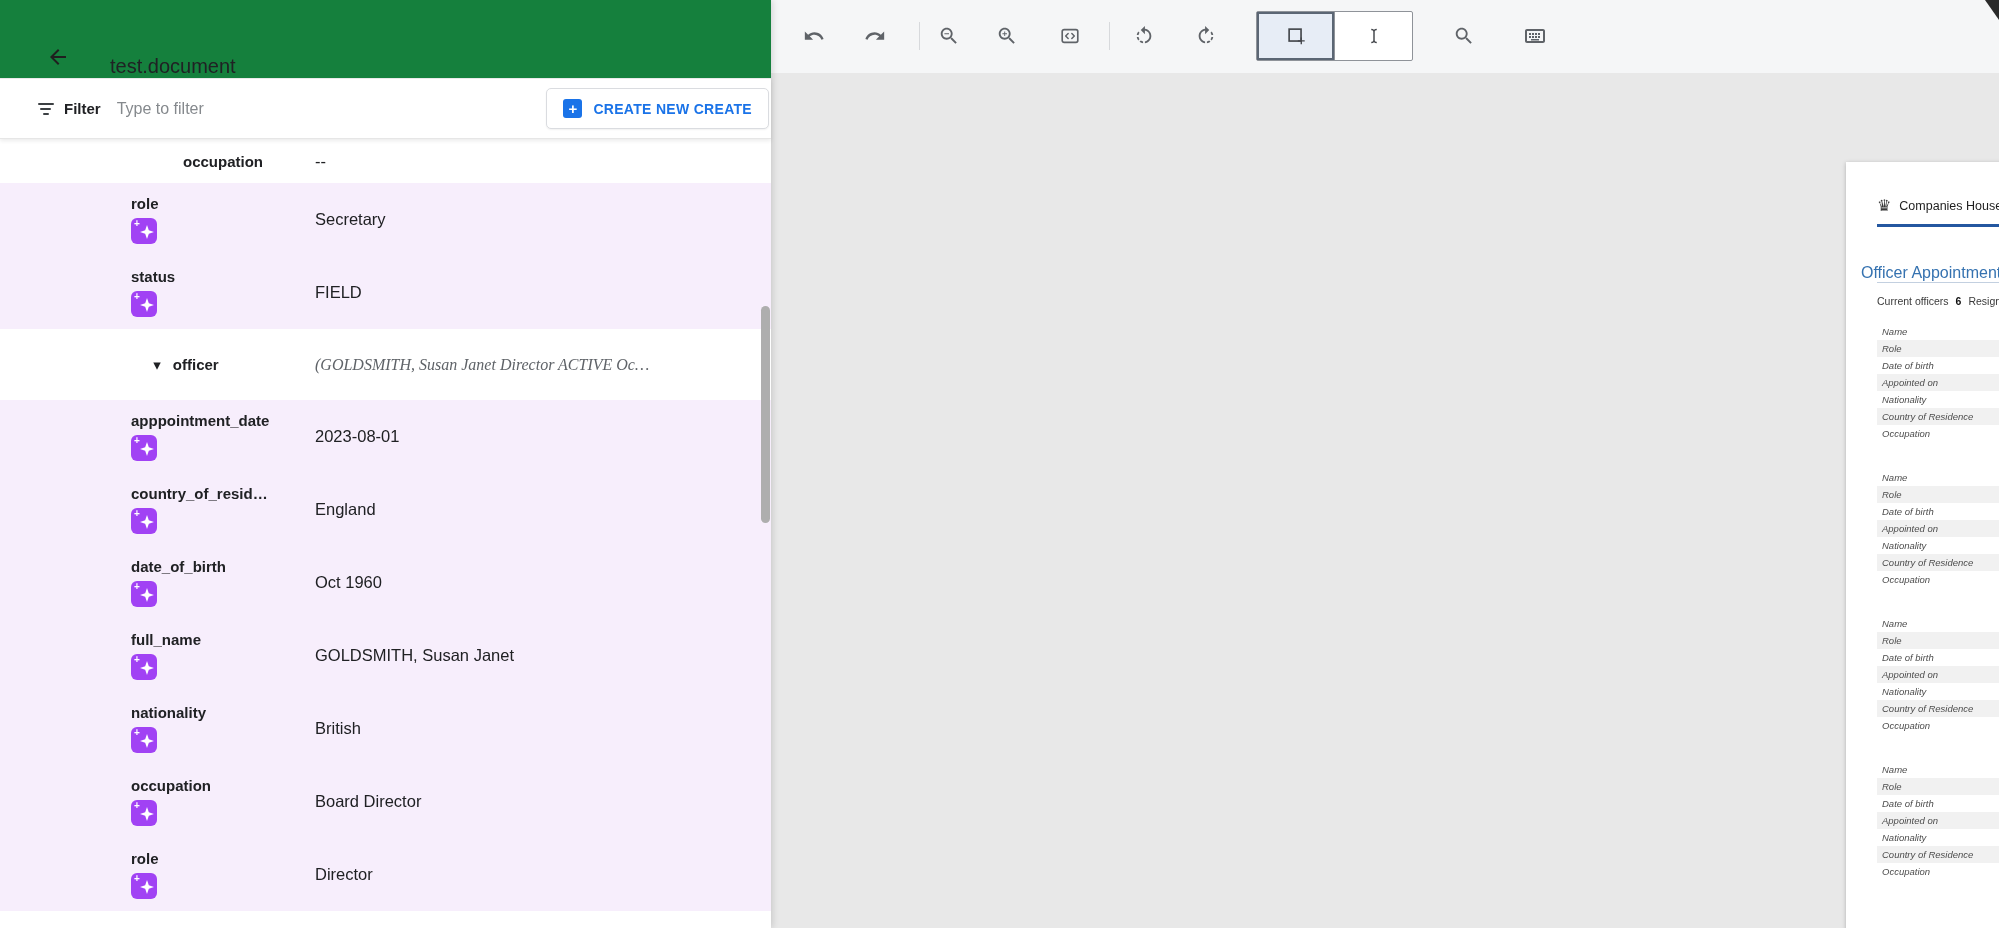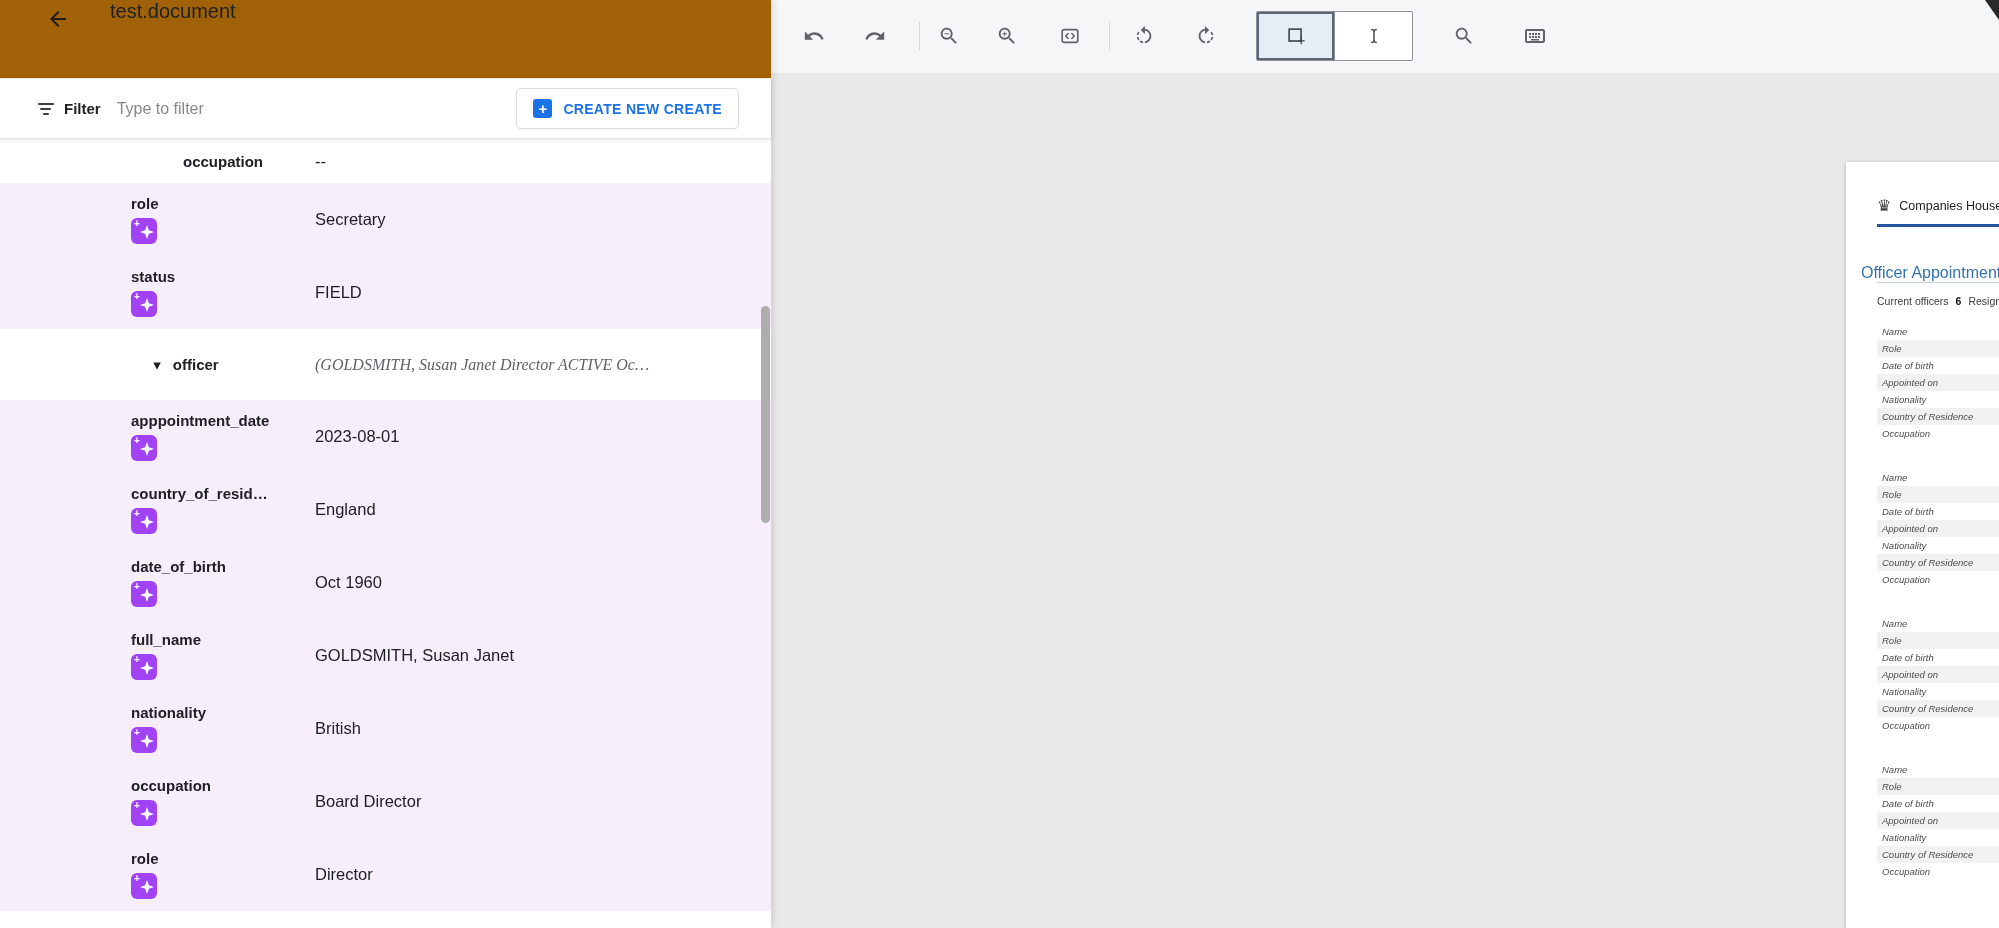--- a/index.html
+++ b/index.html
@@ -2,26 +2,26 @@
 <html><head>
 <meta charset="utf-8">
 <style>
   * { margin:0; padding:0; box-sizing:border-box; }
   html,body { width:1999px; height:928px; overflow:hidden; }
   body { font-family:"Liberation Sans","DejaVu Sans",sans-serif; background:#e8e8e8; position:relative; }
 
   
   .left-panel { position:absolute; left:0; top:0; width:771px; height:928px; background:#fff;
                 box-shadow:2px 0 6px rgba(0,0,0,.12); display:flex; flex-direction:column; z-index:3; }
-  .panel-header { height:79px; flex:0 0 79px; display:flex; align-items:flex-start; padding-left:38px; gap:32px;
-                  border-bottom:1px solid #ececec; background:#a16207; }
+  .panel-header { height:79px; flex:0 0 79px; display:flex; align-items:flex-end; padding-left:38px; gap:32px;
+                  border-bottom:1px solid #ececec; background:#15803d; }
   .back-btn { width:40px; height:40px; border:none; background:transparent; display:flex; align-items:center; justify-content:center; cursor:pointer; }
   .doc-name { font-size:20px; color:#202124; }
 
-  .filter-bar { height:60px; flex:0 0 60px; display:flex; align-items:center; padding:0 32px 0 38px;
+  .filter-bar { height:60px; flex:0 0 60px; display:flex; align-items:center; padding:0 2px 0 38px;
                 border-bottom:1px solid #e6e6e6; box-shadow:0 2px 4px rgba(0,0,0,.08); position:relative; z-index:2; background:#fff; }
   .filter-icon { display:inline-flex; flex-direction:column; gap:3px; margin-right:10px; }
   .filter-icon i { display:block; height:2px; background:#3c4043; border-radius:1px; }
   .filter-icon i:nth-child(1){ width:16px; } .filter-icon i:nth-child(2){ width:11px; margin-left:2px;} .filter-icon i:nth-child(3){ width:6px; margin-left:5px;}
   .filter-label { font-size:15px; font-weight:700; color:#202124; margin-right:16px; }
   .filter-input { border:none; outline:none; font-size:16px; color:#202124; flex:1; min-width:50px; background:transparent; }
   .filter-input::placeholder { color:#85898d; }
   .create-btn { display:flex; align-items:center; gap:11px; background:#fff; border:1px solid #dadce0; border-radius:5px;
                 padding:10px 16px; cursor:pointer; box-shadow:0 1px 2px rgba(0,0,0,.06); }
   .plus-box { width:19px; height:19px; background:#1a73e8; border-radius:3px; color:#fff; font-size:15px; font-weight:700;

